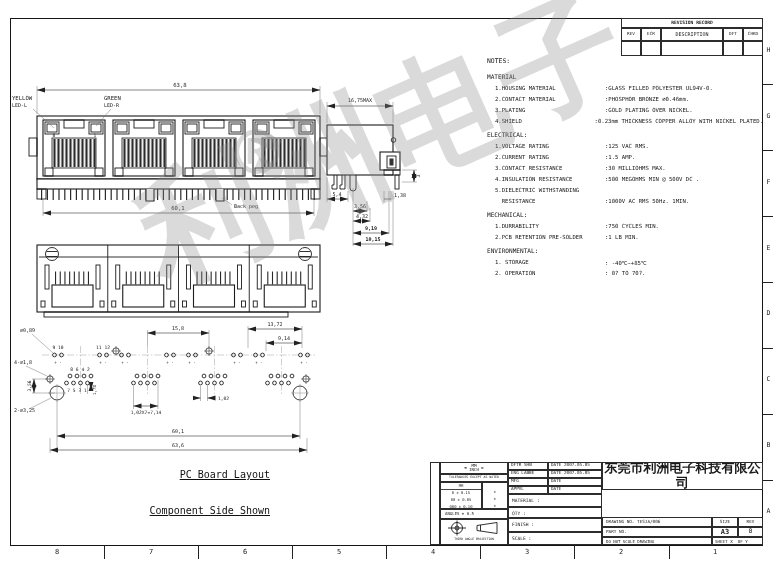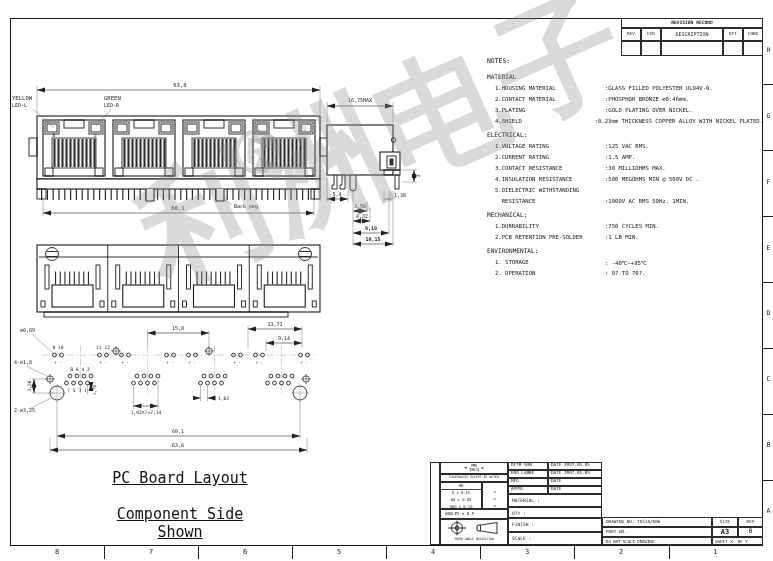--- a/index.html
+++ b/index.html
@@ -18,21 +18,21 @@
   .gnum{position:absolute;top:548px;width:20px;text-align:center;font-size:7px;color:#222}
   .glet{position:absolute;left:764px;width:9px;text-align:center;font-size:6.5px;color:#222}
   .vtick{position:absolute;background:#222}
   .cell{position:absolute;box-sizing:border-box;border:.8px solid #2c2c2c;overflow:hidden;font-size:4.3px;line-height:1.15}
   #notes{position:absolute;left:487px;top:55px;width:276px;font-size:5.6px;color:#161616}
   .nsec{height:12px;font-size:6.1px;padding-top:2px}
   .nhead{height:14px;font-size:6.4px;padding-top:2px}
   .nrow{display:flex;height:11px;align-items:flex-start}
   .nlab{width:110px;padding-left:8px;white-space:pre}
   .nval{flex:1;white-space:pre}
-  .cap{position:absolute;left:90px;width:180px;text-align:center;font-size:15px;
+  .cap{position:absolute;left:90px;width:180px;text-align:right;font-size:10px;
        text-decoration:underline;color:#111}
   #wm{position:absolute;left:112px;top:168px;font-size:126px;font-weight:bold;color:#8d8d8d;
       opacity:.32;transform:rotate(-24deg);transform-origin:left top;letter-spacing:4px;
       white-space:nowrap;font-family:"DejaVu Sans",sans-serif;pointer-events:none}
   #wmr{position:absolute;left:226px;top:116px;font-size:62px;font-weight:bold;color:#8d8d8d;
       opacity:.32;font-family:"DejaVu Sans",sans-serif;pointer-events:none}
   .tbx{position:absolute;left:430px;top:462px;width:333px;height:83px}
   .rvx{position:absolute;left:621px;top:18px;width:142px;height:38px}
   .ctr{display:flex;align-items:center;justify-content:center;text-align:center}
 </style>
@@ -446,20 +446,21 @@
     <span>DATE</span></div>
   <div class="cell" style="left:78px;top:24px;width:40px;height:8px;padding-left:2px">
     <span>APPVL</span></div>
   <div class="cell" style="left:118px;top:24px;width:54px;height:8px;padding-left:2px">
     <span>DATE</span></div>
   <div class="cell" style="left:78px;top:32px;width:94px;height:13px;font-size:4.6px;padding:3px 0 0 3px">MATERIAL :</div>
   <div class="cell" style="left:78px;top:45px;width:94px;height:11px;font-size:4.6px;padding:3px 0 0 3px">QTY :</div>
   <div class="cell" style="left:78px;top:56px;width:94px;height:14px;font-size:4.6px;padding:3px 0 0 3px">FINISH :</div>
   <div class="cell" style="left:78px;top:70px;width:94px;height:13px;font-size:4.6px;padding:3px 0 0 3px">SCALE :</div>
 
+  <div class="cell ctr" style="left:172px;top:0;width:161px;height:28px;font-size:13px;font-weight:bold;font-family:'DejaVu Sans',sans-serif">东莞市利洲电子科技有限公司</div>
   <div class="cell" style="left:172px;top:55px;width:110px;height:10px;padding:2px 0 0 3px">
     <span>DRAWING NO.</span>&nbsp;<span>TESJA/006</span></div>
   <div class="cell" style="left:172px;top:65px;width:110px;height:10px;padding:2px 0 0 3px">PART NO.</div>
   <div class="cell ctr" style="left:282px;top:55px;width:26px;height:10px">SIZE</div>
   <div class="cell ctr" style="left:308px;top:55px;width:25px;height:10px">REV</div>
   <div class="cell ctr" style="left:282px;top:65px;width:26px;height:10px;font-size:7px;font-weight:bold">A3</div>
   <div class="cell ctr" style="left:308px;top:65px;width:25px;height:10px;font-size:6.5px">0</div>
   <div class="cell" style="left:172px;top:75px;width:110px;height:8px;padding:1.5px 0 0 3px;font-size:4px">DO NOT SCALE DRAWING</div>
   <div class="cell" style="left:282px;top:75px;width:51px;height:8px;padding:1.5px 0 0 2px;font-size:4.2px">
     <span>SHEET</span>&nbsp;<span>X</span>&nbsp;&nbsp;<span>OF</span>&nbsp;<span>Y</span>

